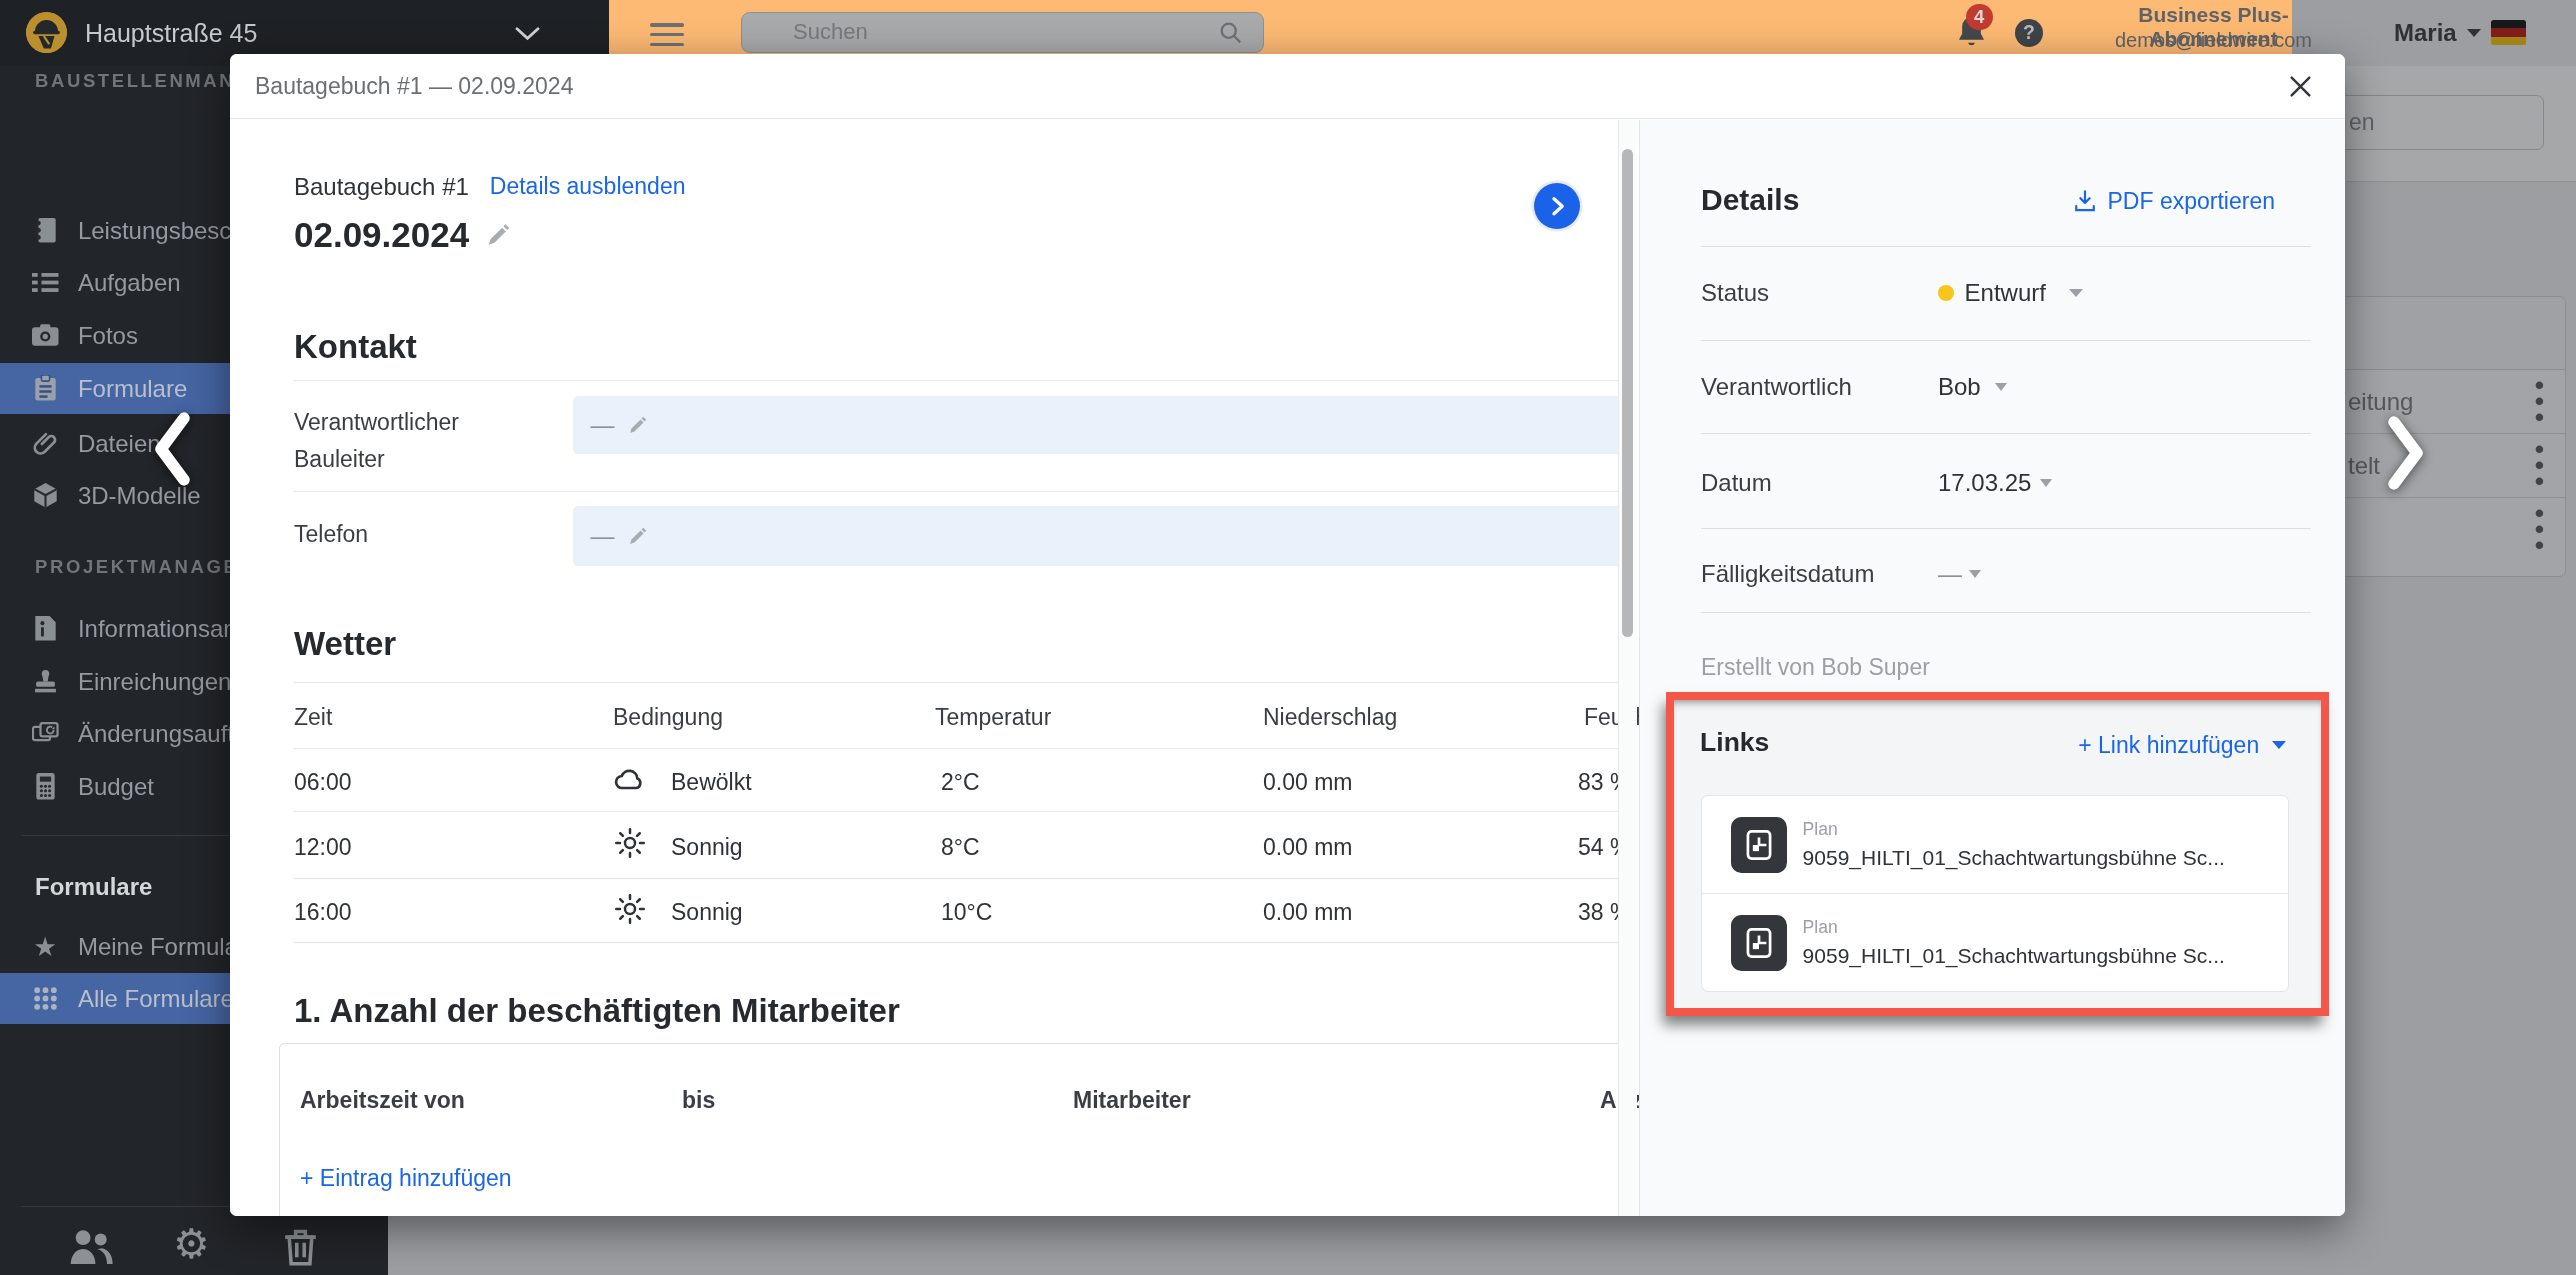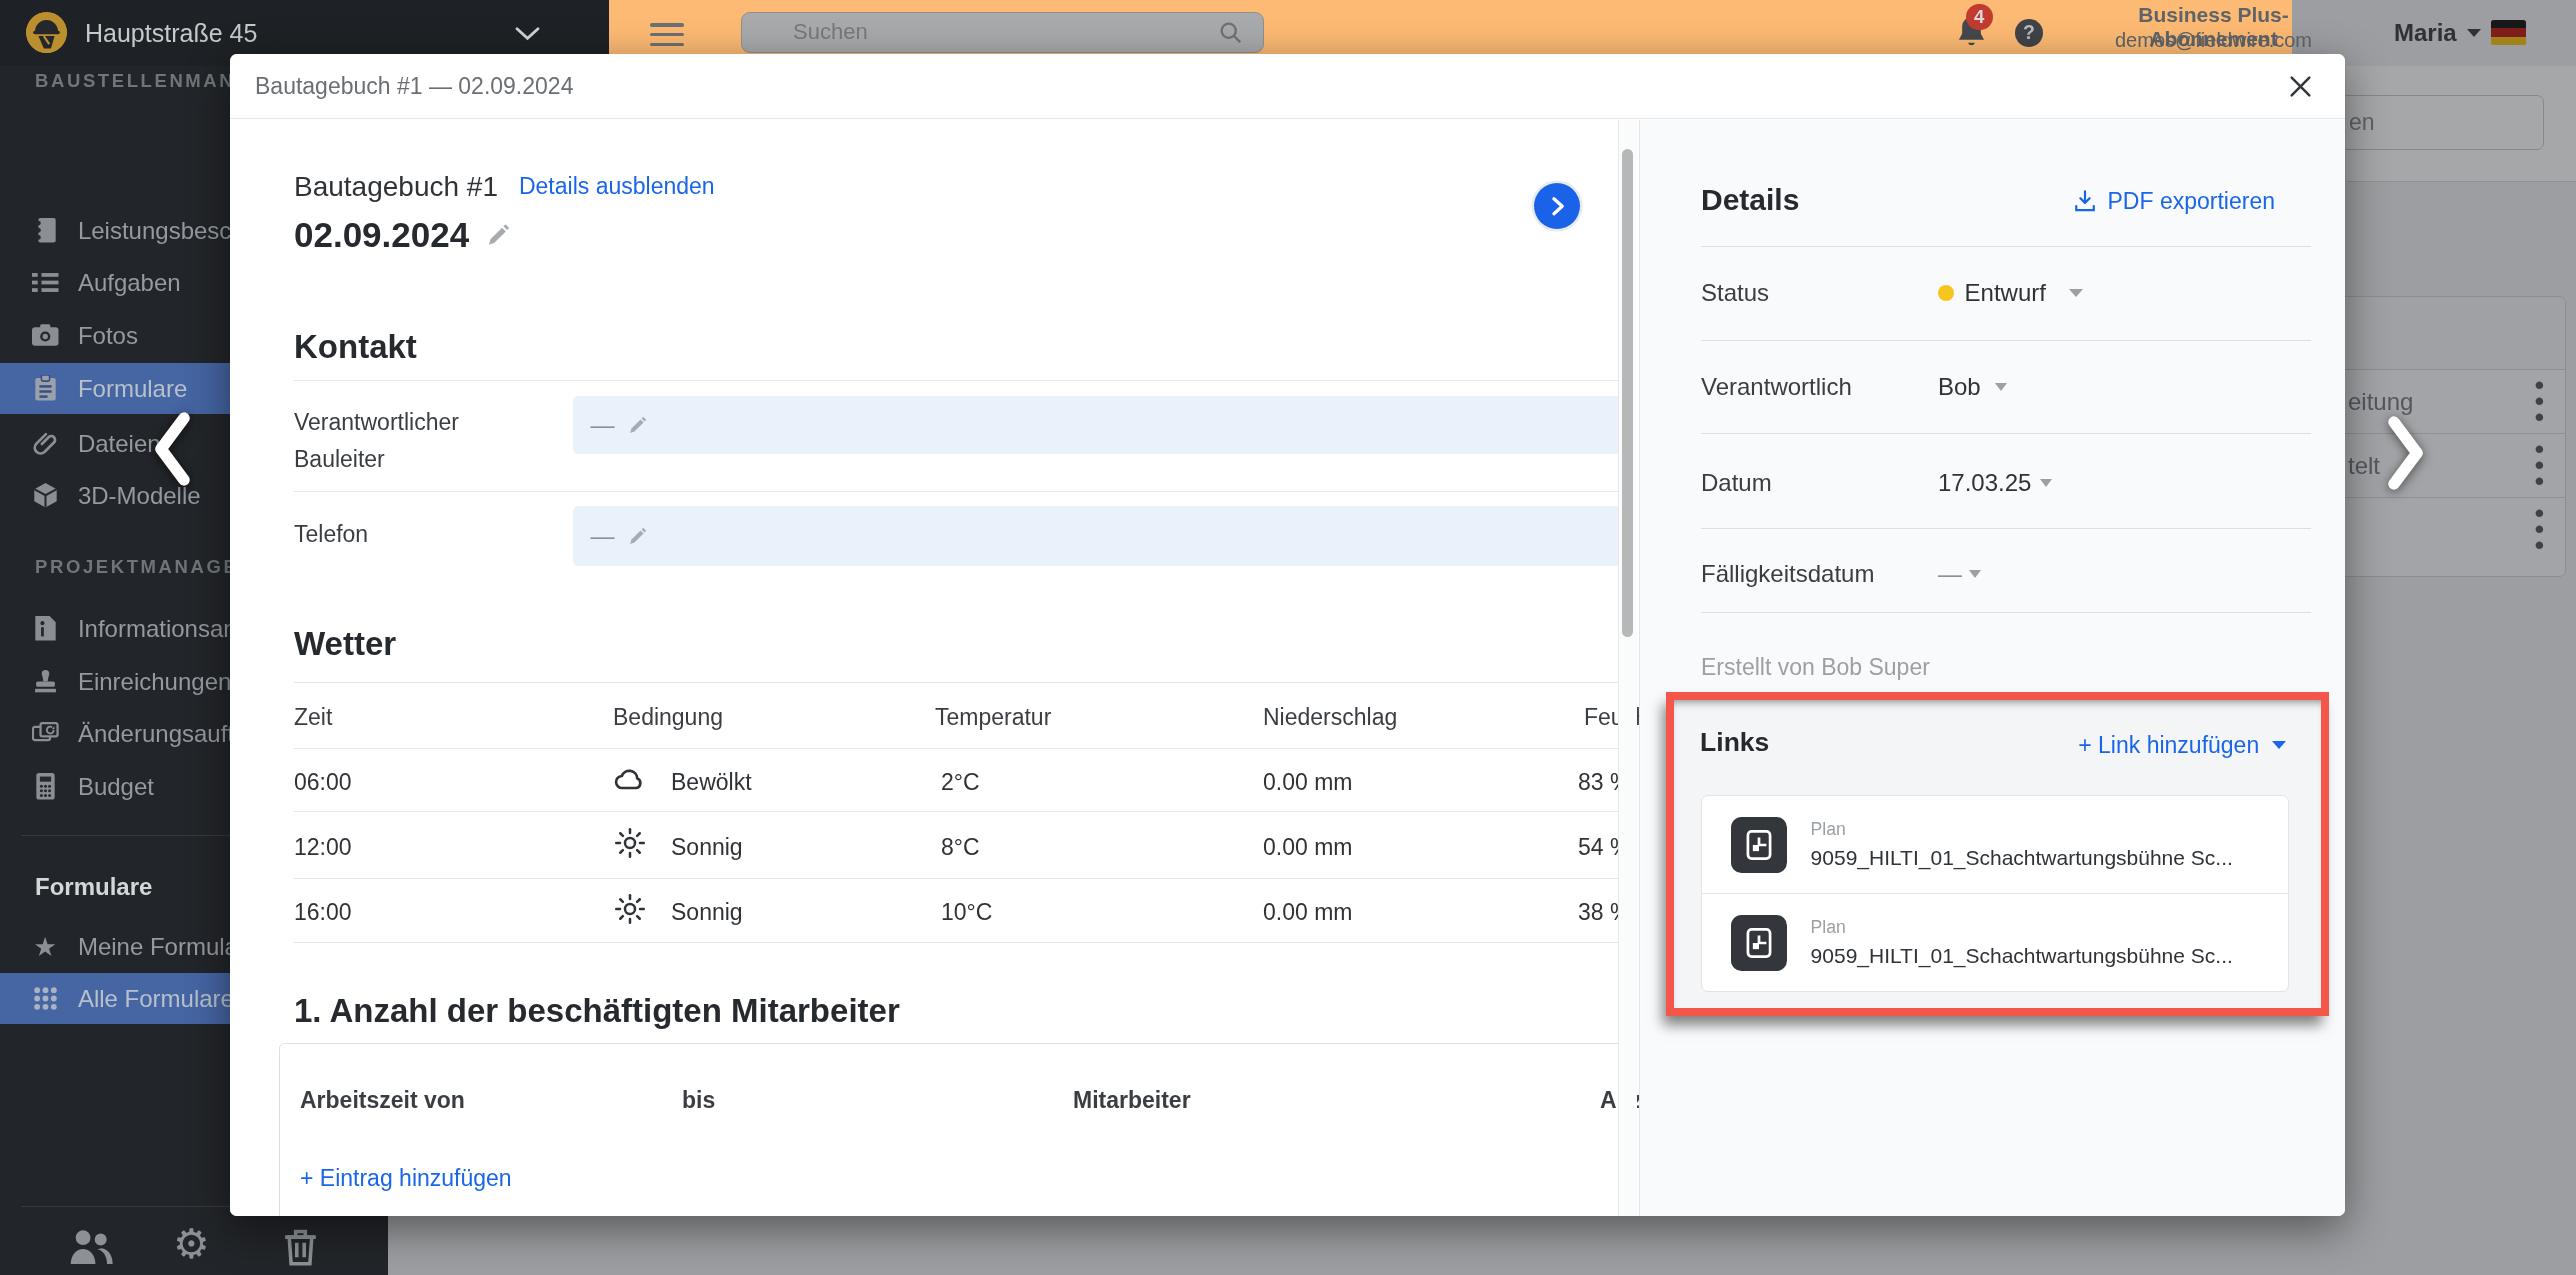--- a/index.html
+++ b/index.html
@@ -67,21 +67,21 @@
   .as-divider{position:absolute;left:61px;width:610px;border-top:1.8px solid #dcdee0;}
   .as-row{position:absolute;left:61px;right:36px;height:32px;display:flex;align-items:center;}
   .as-label{font-size:24px;color:#3a3e42;}
   .as-value{position:absolute;left:237px;display:flex;align-items:center;font-size:24px;color:#2f3337;}
   .caret{width:0;height:0;border-left:7px solid transparent;border-right:7px solid transparent;border-top:8.8px solid #9aa0a5;}
   .caret-blue{border-top-color:#1a66e8;}
   .blue{color:#1a66e8;}
   .annotation{left:25.6px;top:572px;width:647px;height:308px;border:8.8px solid #f4574a;background:#f4f5f6;
     box-shadow:-5.3px 10.6px 12.4px -1.8px rgba(30,30,30,0.55), inset 0 7px 8.8px -5.3px rgba(0,0,0,0.45);}
   .linkcards{position:absolute;left:27px;top:95px;width:586px;background:#fff;border:1.8px solid #e2e4e6;border-radius:7px;}
-  .linkcard{height:97px;display:flex;align-items:center;padding-left:29px;gap:24px;}
+  .linkcard{height:97px;display:flex;align-items:center;padding-left:29px;gap:16px;}
   .linkcard + .linkcard{border-top:1.8px solid #e2e4e6;}
   .plan-badge{width:56px;height:56px;border-radius:10.6px;background:#33373b;display:flex;align-items:center;justify-content:center;flex:none;}
   .lc-type{font-size:17.6px;color:#9ba0a5;margin-bottom:6.2px;}
   .lc-name{font-size:21px;color:#2f3337;white-space:nowrap;}
 
   .nav-arrow{filter:drop-shadow(0 2.6px 5.3px rgba(0,0,0,0.55));}
   .round-btn{left:1304px;top:63px;width:46px;height:46px;border-radius:50%;background:#1a63e8;
     display:flex;align-items:center;justify-content:center;box-shadow:0 0 0 2.6px rgba(230,232,236,0.9);}
 </style>
 </head>
@@ -330,21 +330,21 @@
     <div class="abs modal-header">
       <div class="abs modal-title">Bautagebuch #1 — 02.09.2024</div>
       <svg class="abs" style="left:2059px;top:21px;" width="23" height="23" viewBox="0 0 26 26">
         <path d="M3 3 23 23 M23 3 3 23" stroke="#34383c" stroke-width="2.8" stroke-linecap="round"></path>
       </svg>
     </div>
 
     <div class="abs m-main">
 
       <div class="abs flex" style="left:64px;top:49px;height:35px;gap:21px;">
-        <span style="font-size:28px;color:#2f3337;">Bautagebuch #1</span>
+        <span style="font-size:24px;color:#2f3337;">Bautagebuch #1</span>
         <span class="blue" style="font-size:23px;">Details ausblenden</span>
       </div>
       <div class="abs round-btn">
         <svg width="26.5" height="26.5" viewBox="0 0 32 32">
             <polyline points="12,7 22,16 12,25" fill="none" stroke="#fff" stroke-width="4" stroke-linecap="round" stroke-linejoin="round"></polyline>
           </svg>
       </div>
 
       <div class="abs flex" style="left:64px;top:92px;height:46px;gap:16px;">
         <span style="font-size:35px;font-weight:bold;color:#26292d;">02.09.2024</span>

